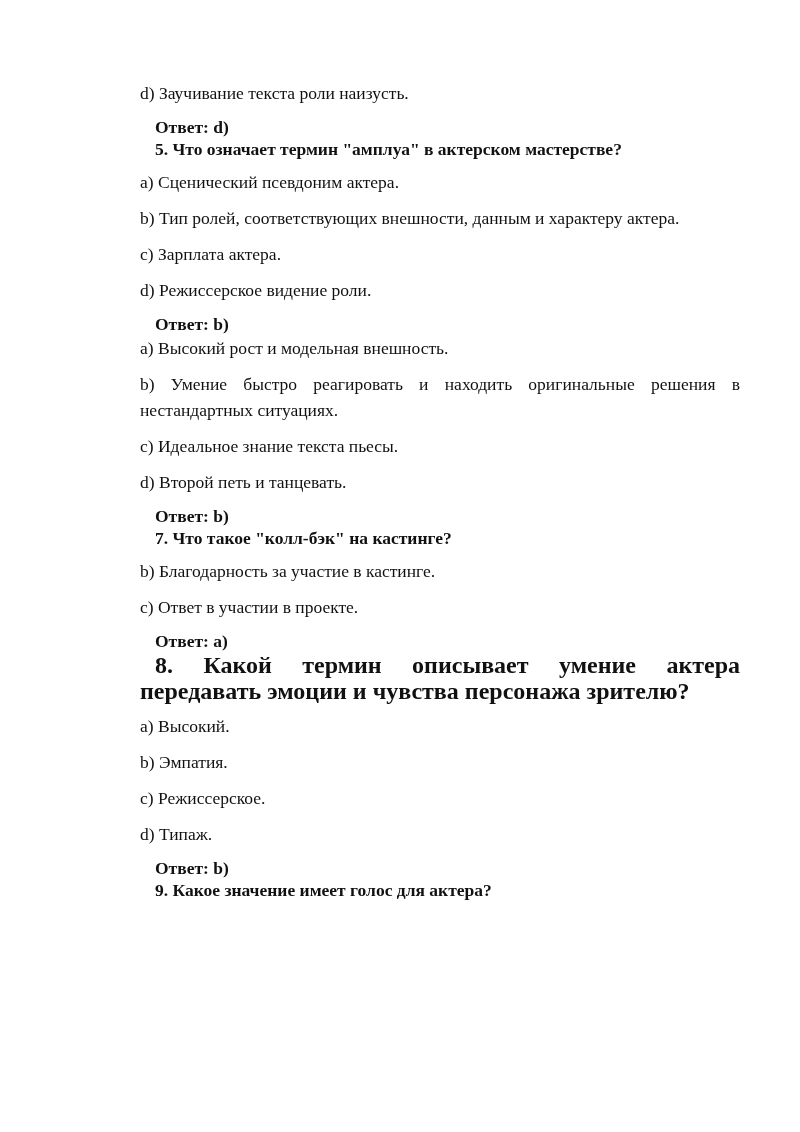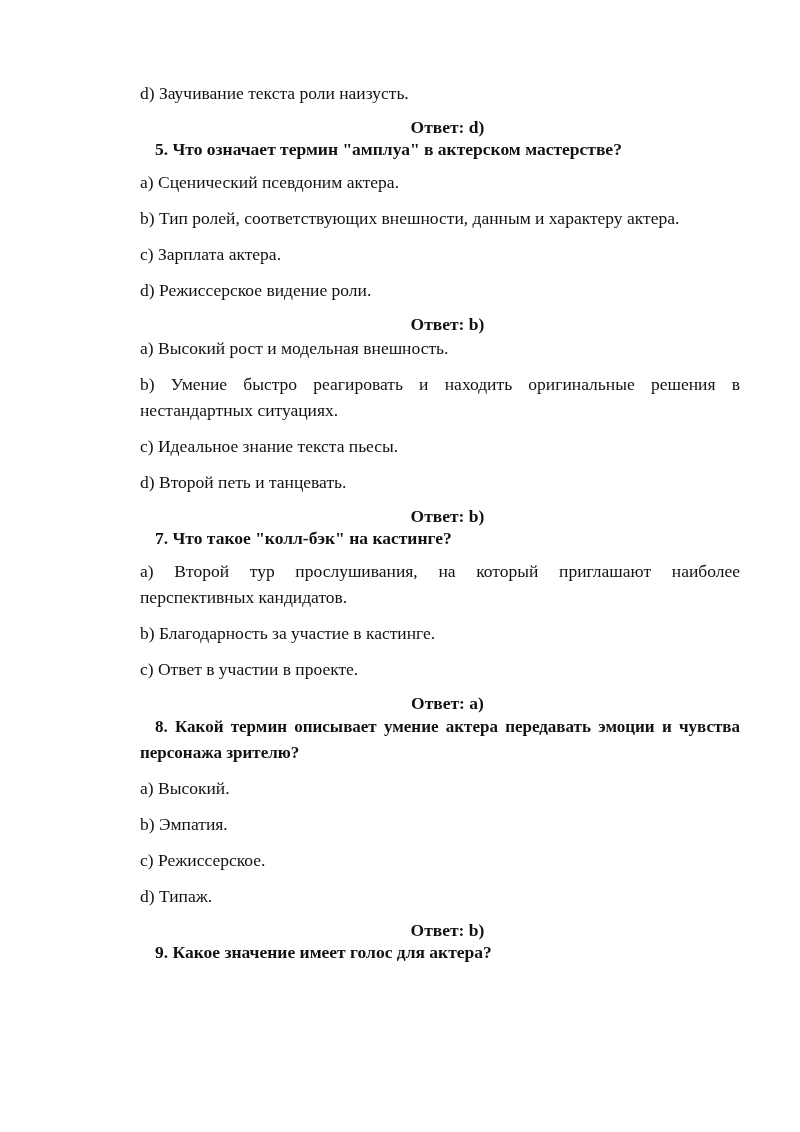--- a/index.html
+++ b/index.html
@@ -45,37 +45,37 @@
     text-align-last: left;
     font-weight: normal;
   }
   
   .answer {
     margin: 0;
     padding: 0 0 0 15px;
     font-size: 17.5px;
     line-height: 22px;
     font-weight: bold;
-    text-align: center;
+    text-align: left;
   }
   
   .question {
     margin: 0;
     padding: 0 0 9px 15px;
     font-size: 17.5px;
     line-height: 22px;
     font-weight: bold;
     text-align: left;
   }
   
   .question-just {
     margin: 0;
     padding: 0 0 9px 0;
     text-indent: 15px;
-    font-size: 17px;
+    font-size: 24px;
     line-height: 26px;
     font-weight: bold;
     text-align: justify;
     text-align-last: left;
   }
 </style>
 </head>
 <body>
 
 <div class="page">
@@ -87,21 +87,20 @@
       <p class="opt">b) Тип ролей, соответствующих внешности, данным и характеру актера.</p>
       <p class="opt">c) Зарплата актера.</p>
       <p class="opt">d) Режиссерское видение роли.</p>
       <p class="answer">Ответ: b)</p>
       <p class="opt">a) Высокий рост и модельная внешность.</p>
       <p class="opt-just">b) Умение быстро реагировать и находить оригинальные решения в нестандартных ситуациях.</p>
       <p class="opt">c) Идеальное знание текста пьесы.</p>
       <p class="opt">d) Второй петь и танцевать.</p>
       <p class="answer">Ответ: b)</p>
       <p class="question">7. Что такое "колл-бэк" на кастинге?</p>
-      <p class="opt-just">a) Второй тур прослушивания, на который приглашают наиболее перспективных кандидатов.</p>
       <p class="opt">b) Благодарность за участие в кастинге.</p>
       <p class="opt">c) Ответ в участии в проекте.</p>
       <p class="answer">Ответ: a)</p>
       <p class="question-just">8. Какой термин описывает умение актера передавать эмоции и чувства персонажа зрителю?</p>
       <p class="opt">a) Высокий.</p>
       <p class="opt">b) Эмпатия.</p>
       <p class="opt">c) Режиссерское.</p>
       <p class="opt">d) Типаж.</p>
       <p class="answer">Ответ: b)</p>
       <p class="question">9. Какое значение имеет голос для актера?</p>

